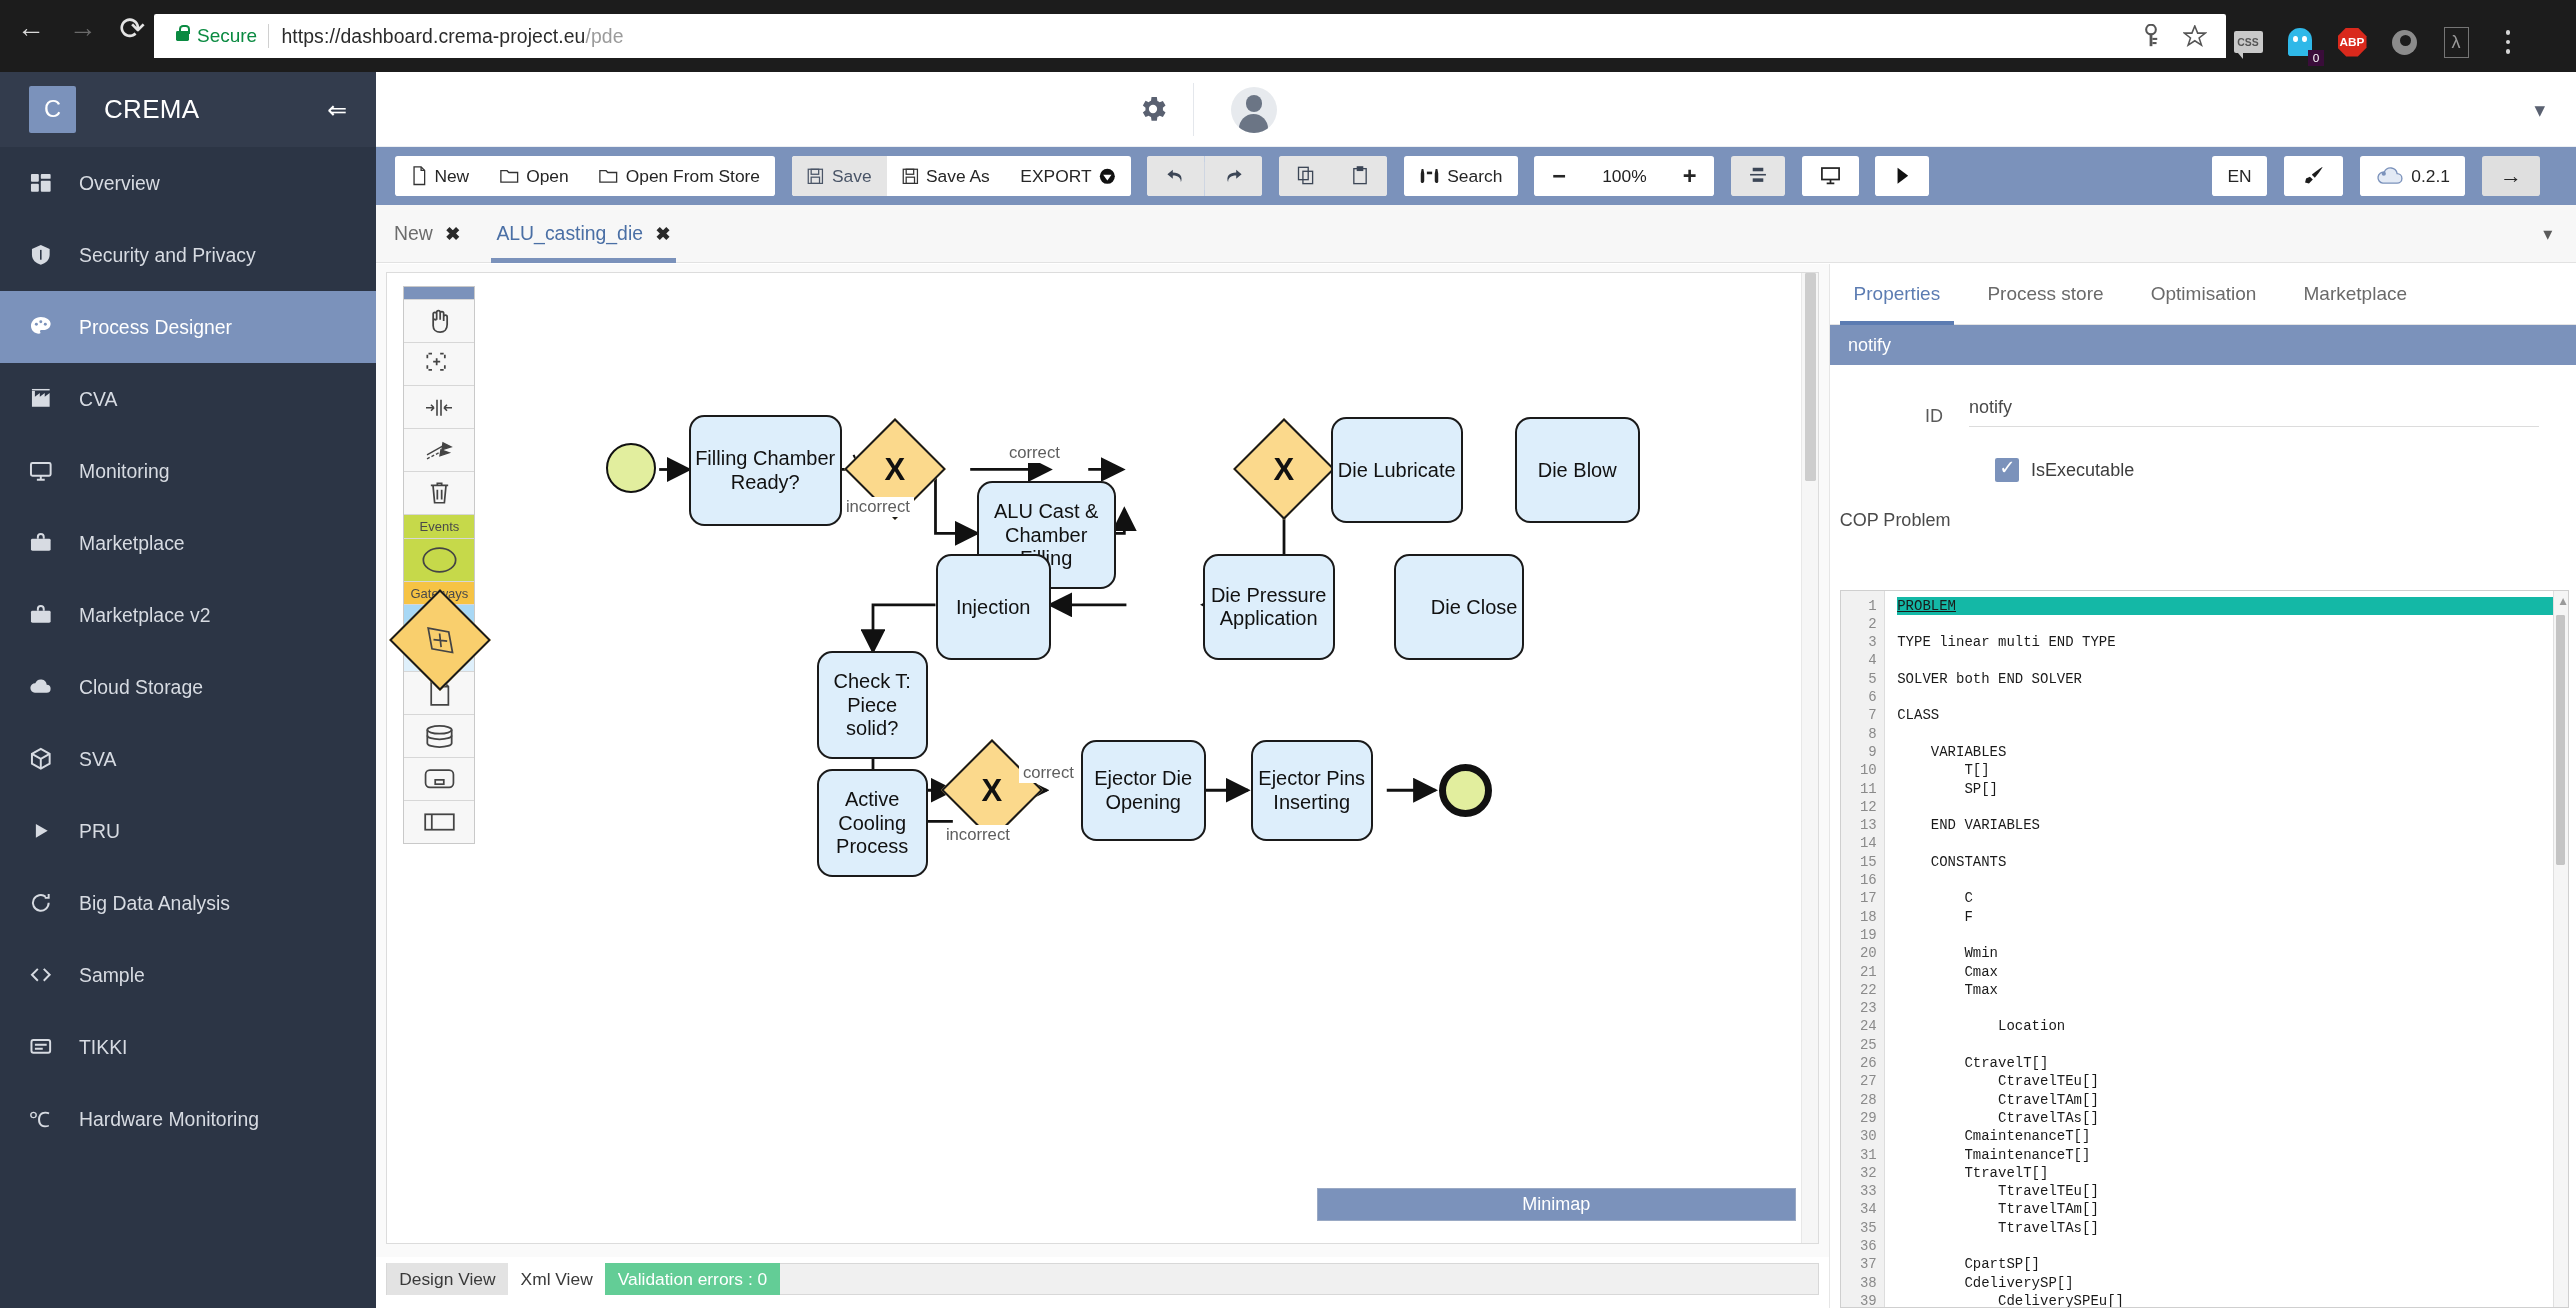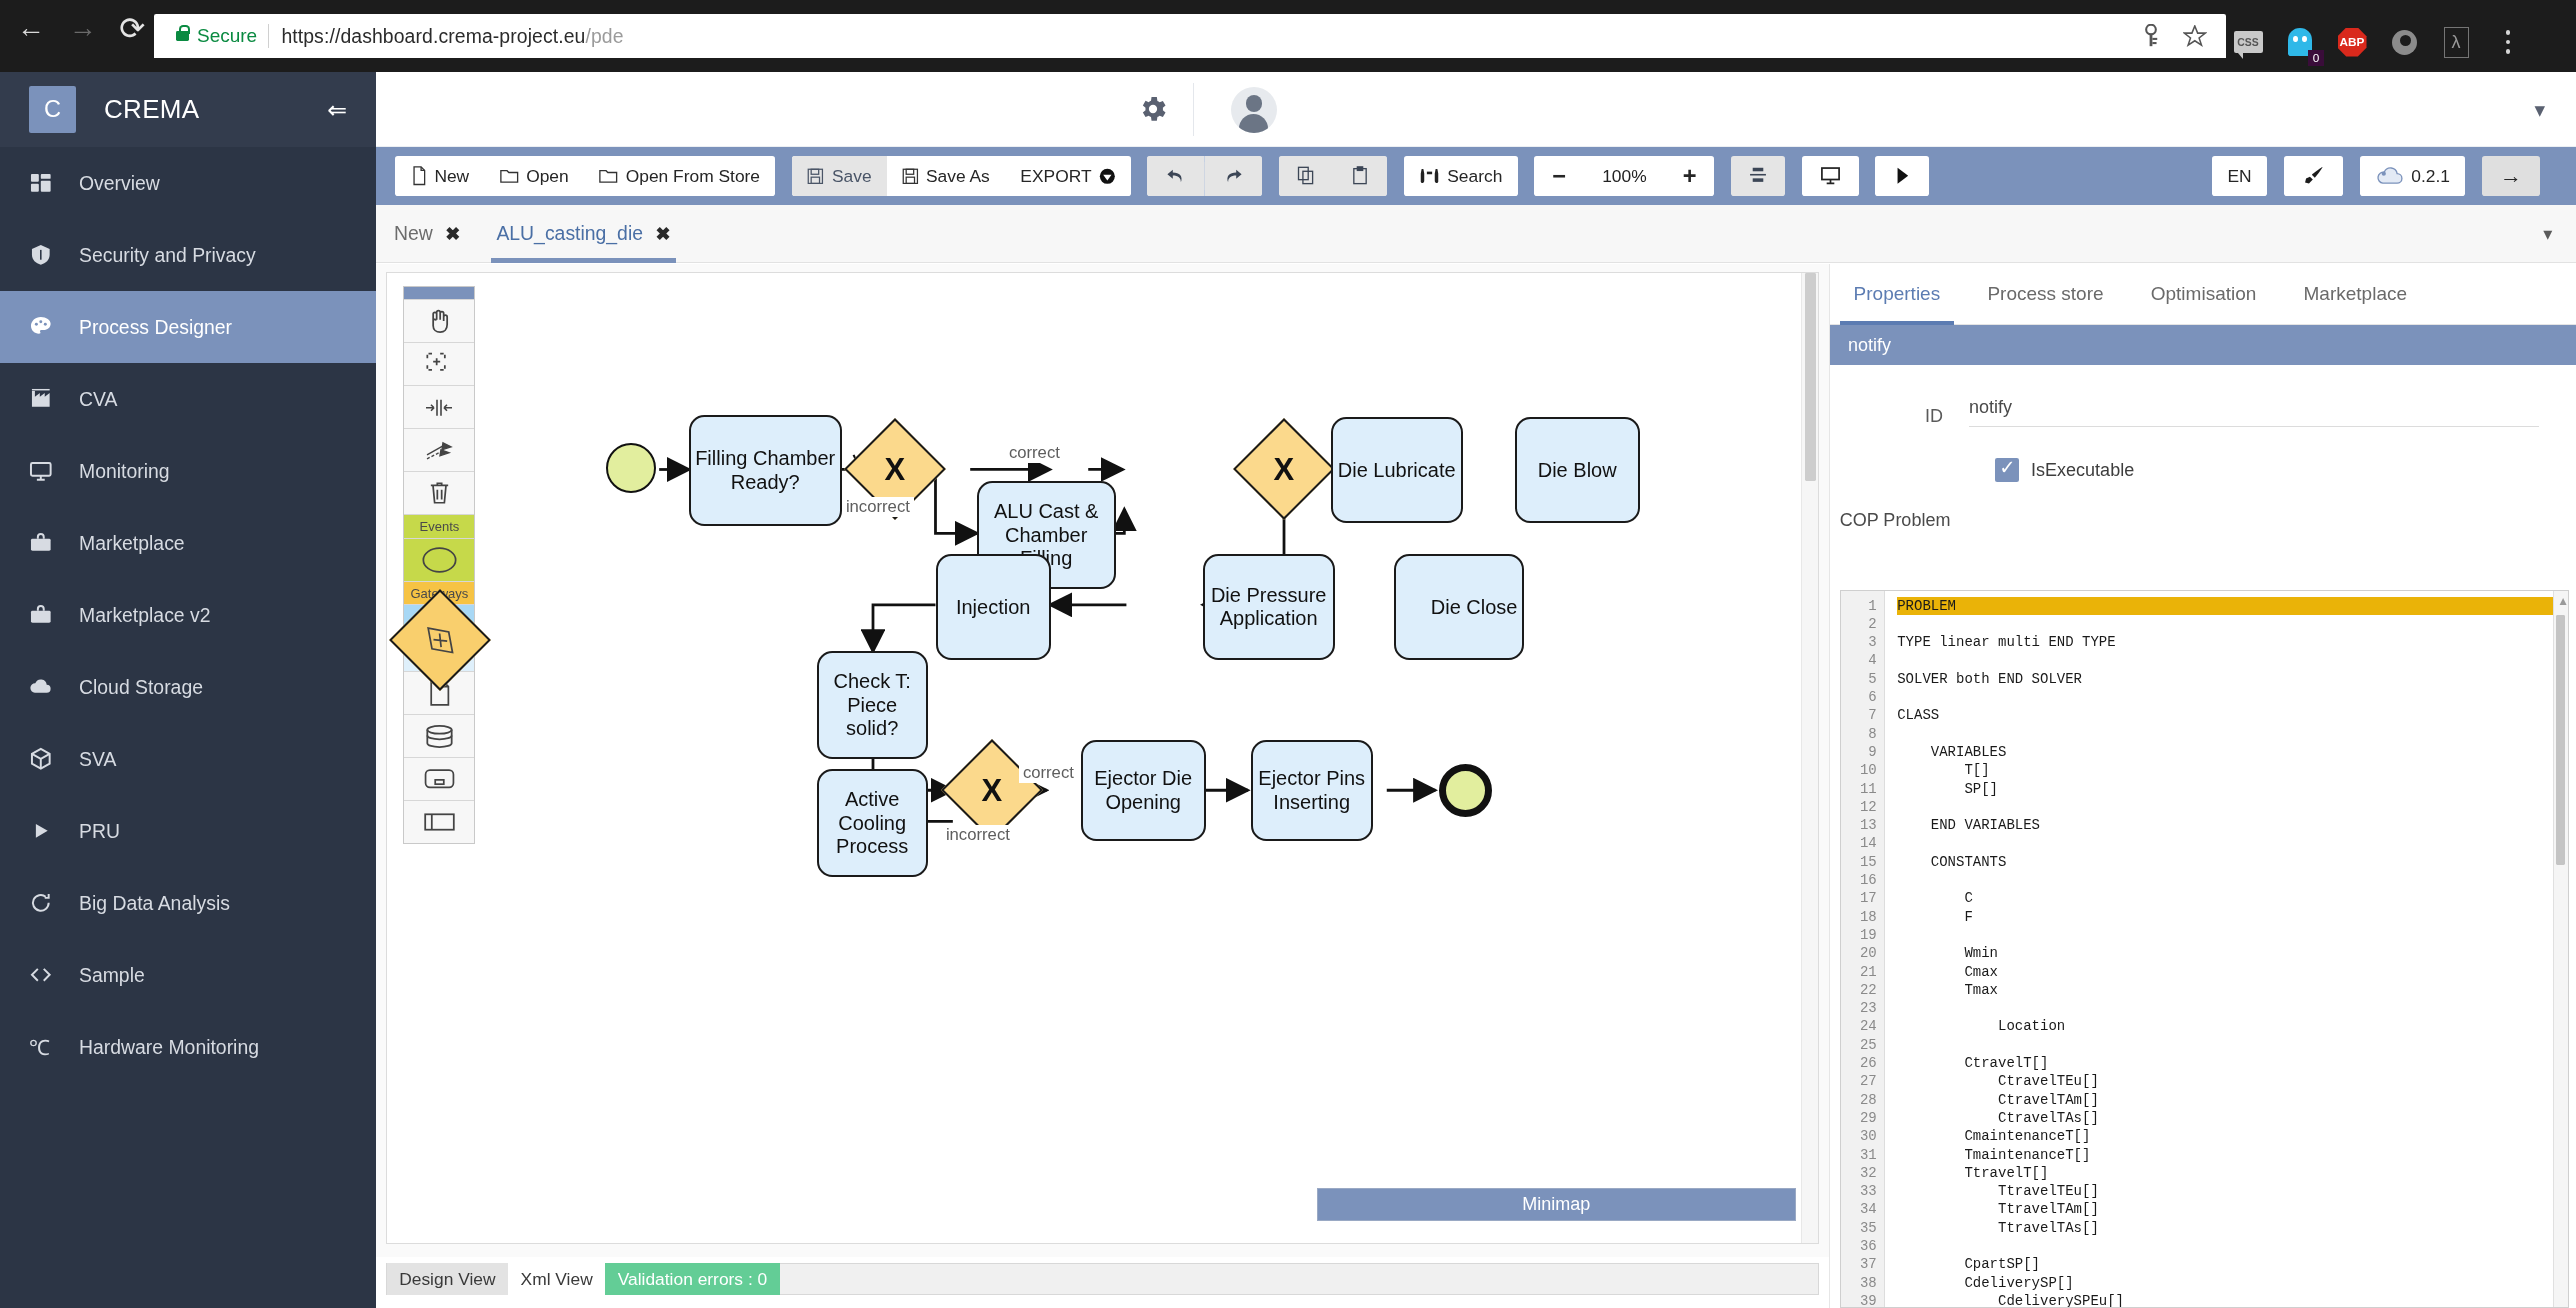--- a/index.html
+++ b/index.html
@@ -174,21 +174,21 @@
   .coplbl { padding: 28px 0 9.7px 9.7px; font-size: 18px; color: #4a4a4a; }
 
   #editor { position: absolute; left: 9.7px; right: 7px; top: 326px; bottom: 0; background: #fff;
             border: 0.7px solid #cfcfcf; display: flex; overflow: hidden; }
   .gutter { width: 44px; background: #f1f1f1; border-right: 0.7px solid #ddd; padding-top: 5.6px;
             font-family: "Liberation Mono", monospace; font-size: 14px; color: #8a8a8a; text-align: right; }
   .gutter div { height: 18.3px; line-height: 18.3px; padding-right: 7px; }
   .codearea { flex: 1; padding-top: 5.6px; padding-left: 12.5px; font-family: "Liberation Mono", monospace;
               font-size: 14px; color: #1a1a1a; white-space: pre; }
   .codearea div { height: 18.3px; line-height: 18.3px; }
-  .codearea div:first-child { background: #eab308; }
+  .codearea div:first-child { background: #14b8a6; text-decoration: underline; }
   .escroll { width: 15.3px; background: #f5f5f5; border-left: 0.7px solid #e0e0e0; position: relative; }
   .ethumb { position: absolute; left: 2.1px; top: 23.6px; width: 9.7px; height: 250px; background: #c4c4c4; border-radius: 1.4px; }
   .earrow { position: absolute; left: 3.5px; color: #9a9a9a; font-size: 11.8px; }
 
   .vscroll { position: absolute; right: 0; top: 0; width: 16.7px; bottom: 0; background: #f6f6f6; border-left: 0.7px solid #e8e8e8; }
   .vthumb { position: absolute; left: 2.8px; top: 0; width: 11px; height: 208px; background: #cdcdcd; border-radius: 1.4px; }
 </style>
 </head>
 <body>
 
@@ -373,20 +373,29 @@
     <div class="sb-item">
       <span class="sb-ico">
         <svg width="23.6" height="23.6" viewBox="0 0 24 24" fill="none" stroke="#d7dbe2" stroke-width="2">
             <polyline points="9,6 3,12 9,18"></polyline>
             <polyline points="15,6 21,12 15,18"></polyline>
           </svg>
       </span>
       <span class="sb-label">Sample</span>
     </div>
 
+    <div class="sb-item">
+      <span class="sb-ico">
+        <svg width="23.6" height="23.6" viewBox="0 0 24 24" fill="none" stroke="#d7dbe2" stroke-width="2">
+            <rect x="2.5" y="5" width="19" height="13" rx="2"></rect>
+            <path d="M6 10h12M6 14h8"></path>
+          </svg>
+      </span>
+      <span class="sb-label">TIKKI</span>
+    </div>
 
     <div class="sb-item">
       <span class="sb-ico" style="font-size:21px;color:#d7dbe2;">℃</span>
       <span class="sb-label">Hardware Monitoring</span>
     </div>
   </div>
 
   <div id="topbar">
     <div class="gear">
       <svg width="32" height="32" viewBox="0 0 24 24" fill="#5a6171">

